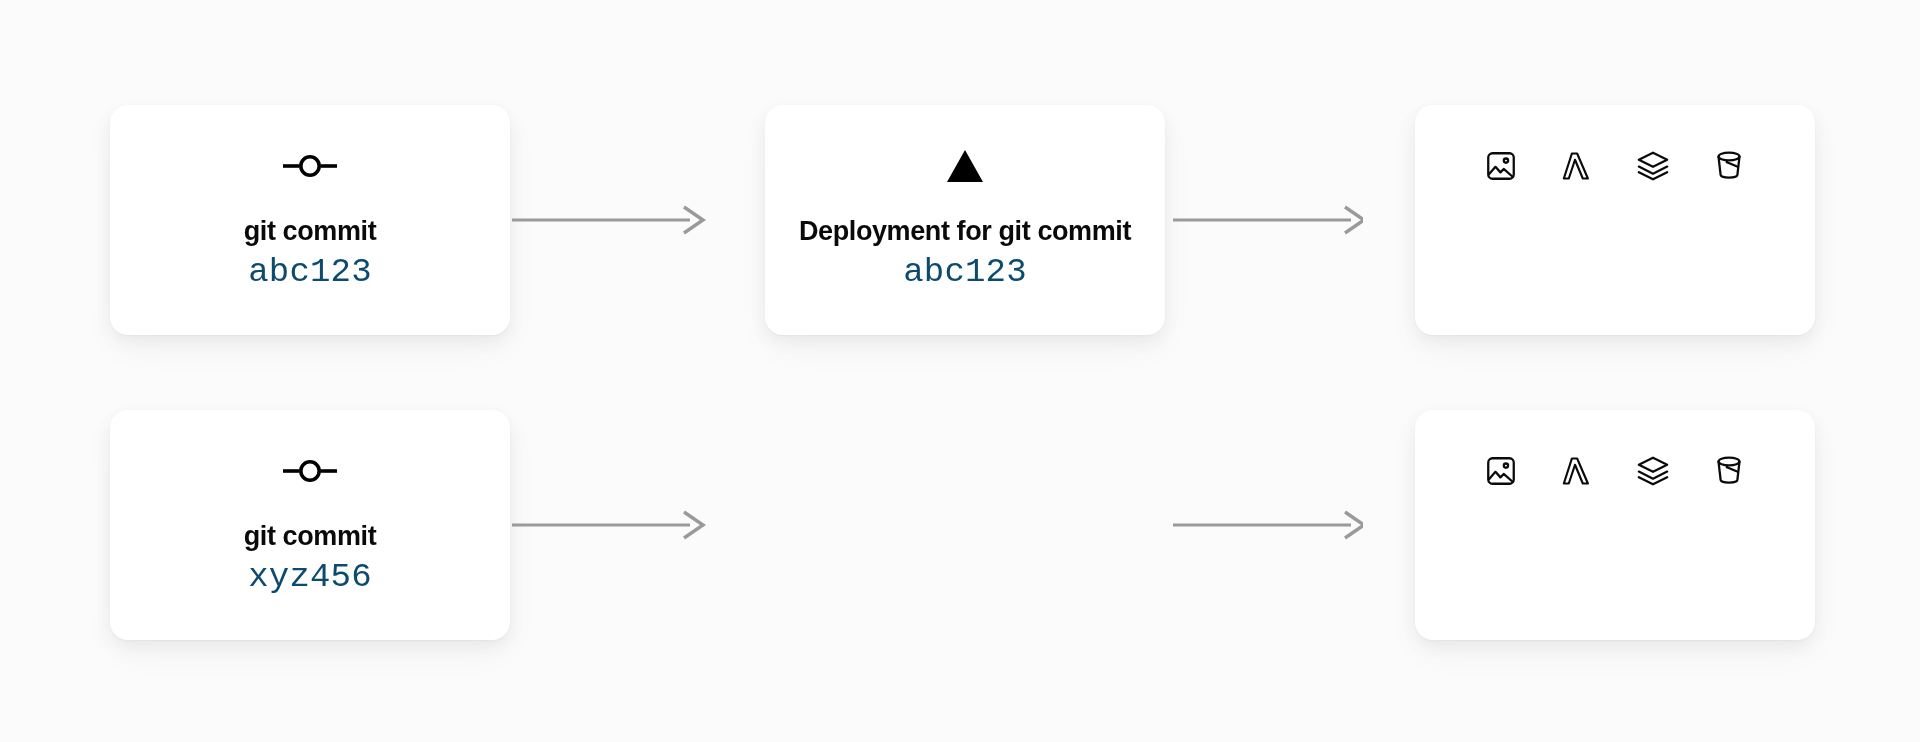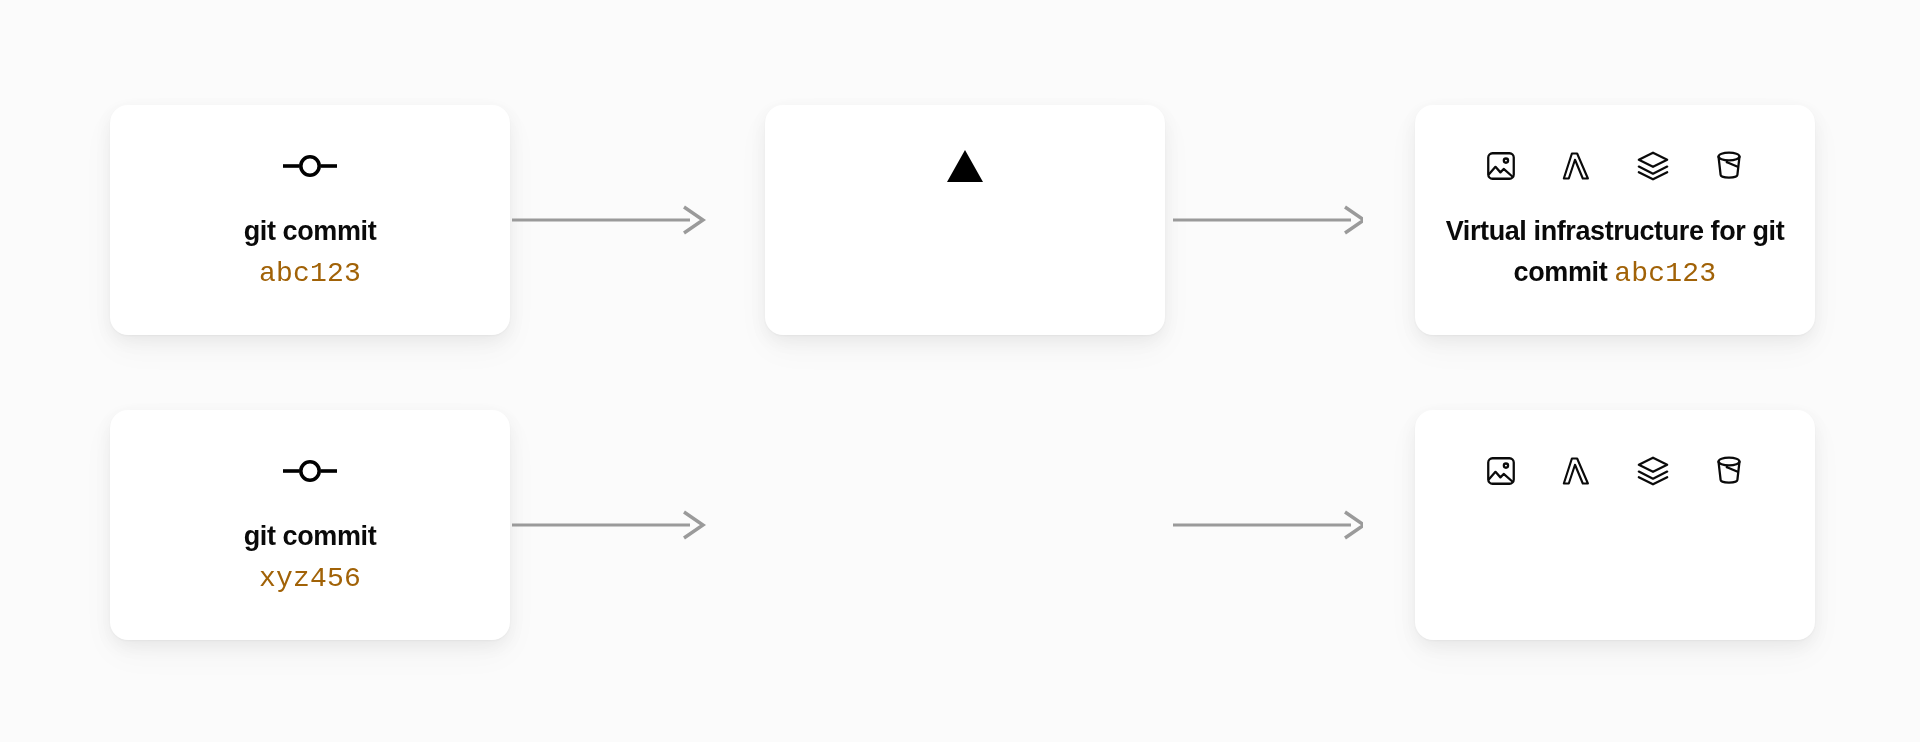--- a/index.html
+++ b/index.html
@@ -50,22 +50,22 @@
     font-size:27px;
     line-height:41px;
     font-weight:700;
     color:#0a0a0a;
     letter-spacing:-0.4px;
   }
   .hash {
     font-family:"Liberation Mono", "DejaVu Sans Mono", monospace;
     font-weight:400;
     letter-spacing:0.2px;
-    font-size:28px;
-    color:#a16207;
+    font-size:34px;
+    color:#0c4a6e;
   }
 
   
   .arrow { position:absolute; height:30px; width:200px; }
   .arrow.a0 { left:512px; }
   .arrow.a1 { left:1163px; }
   .arrow-row0 { top:205px; }
 </style>
 </head>
 <body>
@@ -94,20 +94,24 @@
         <polyline points="172,2 191,15 172,28" fill="none" stroke="#9a9a9a" stroke-width="3.4" stroke-linejoin="miter" stroke-linecap="butt"></polyline>
       </svg>
     </div>
 
     <div class="card c1">
       <div class="icon-row single">
         <svg class="icon" width="40" height="36" viewBox="0 0 40 36">
           <polygon points="20,2 38,34 2,34" fill="#000"></polygon>
         </svg>
       </div>
+      <div class="card-text">
+        <span>Deployment for git commit</span>
+        <span class="hash">abc123</span>
+      </div>
     </div>
 
     <div class="arrow a1 arrow-row0" style="top:100px;">
       <svg width="200" height="30" viewBox="0 0 200 30">
         <line x1="10" y1="15" x2="188" y2="15" stroke="#9a9a9a" stroke-width="3"></line>
         <polyline points="182,2 201,15 182,28" fill="none" stroke="#9a9a9a" stroke-width="3.4" stroke-linejoin="miter" stroke-linecap="butt"></polyline>
       </svg>
     </div>
 
     <div class="card c2">
@@ -124,24 +128,20 @@
           <polygon points="12,2.6 22,7.6 12,12.6 2,7.6"></polygon>
           <polyline points="2,12.4 12,17.4 22,12.4"></polyline>
           <polyline points="2,16.4 12,21.4 22,16.4"></polyline>
         </svg>
         <svg class="icon" width="34" height="34" viewBox="0 0 24 24" fill="none" stroke="#0a0a0a" stroke-width="1.6" stroke-linecap="round" stroke-linejoin="round">
           <ellipse cx="12" cy="5.3" rx="7.4" ry="2.7"></ellipse>
           <path d="M4.6 5.3l1.5 13.1c0 1 2.6 1.8 5.9 1.8s5.9-.8 5.9-1.8l1.5-13.1"></path>
           <path d="M10.6 9.3l7.1 3.1"></path>
           <circle cx="10.5" cy="9.2" r="0.9" fill="#0a0a0a" stroke="none"></circle>
         </svg>
-      </div>
-      <div class="card-text">
-        <span>Virtual infrastructure for git commit</span>
-        <span class="hash">abc123</span>
       </div>
     </div>
   </div>
 
   <div class="row r1">
 
     <div class="card c0">
       <div class="icon-row single">
         <svg class="icon" width="58" height="28" viewBox="0 0 58 28">
           <line x1="2" y1="14" x2="18" y2="14" stroke="#000" stroke-width="3.6"></line>

